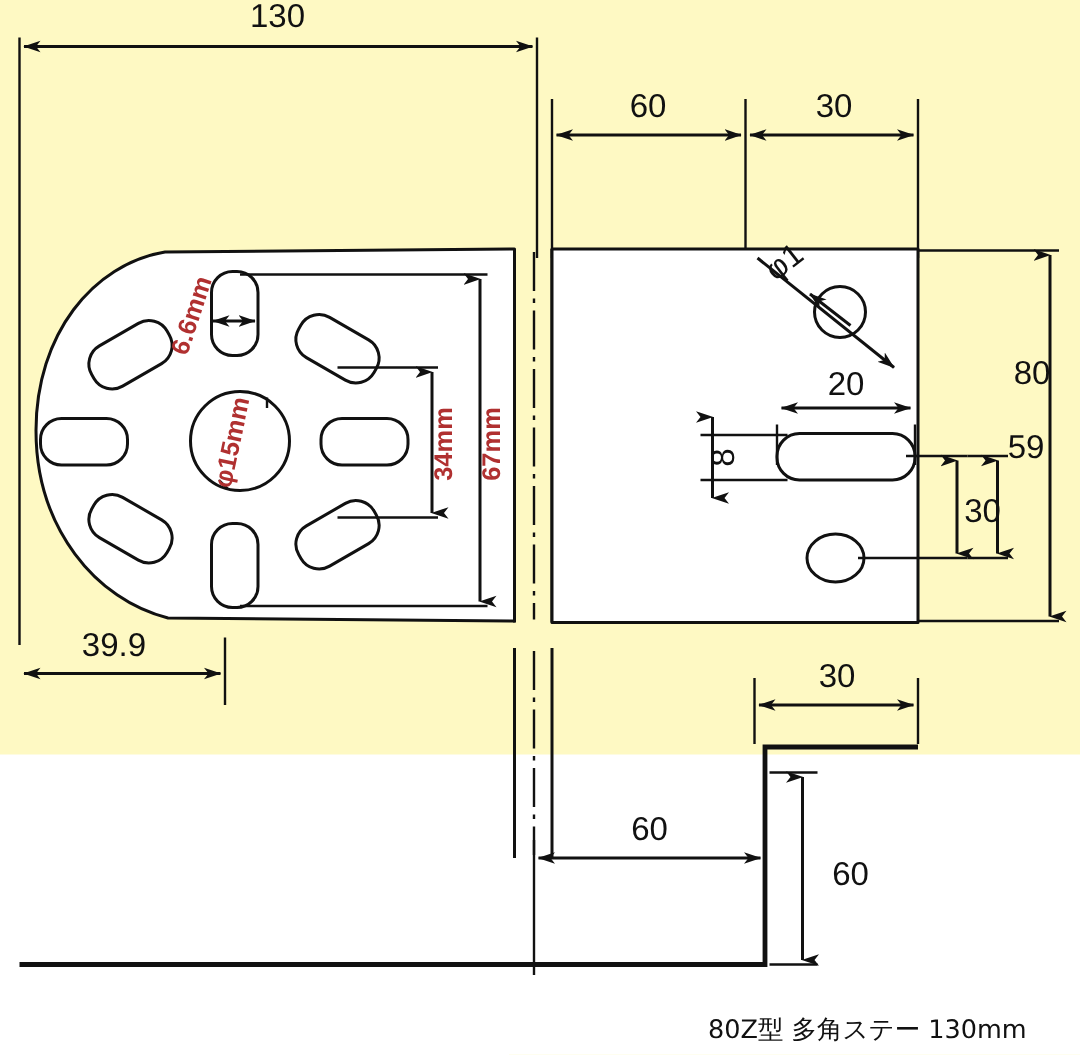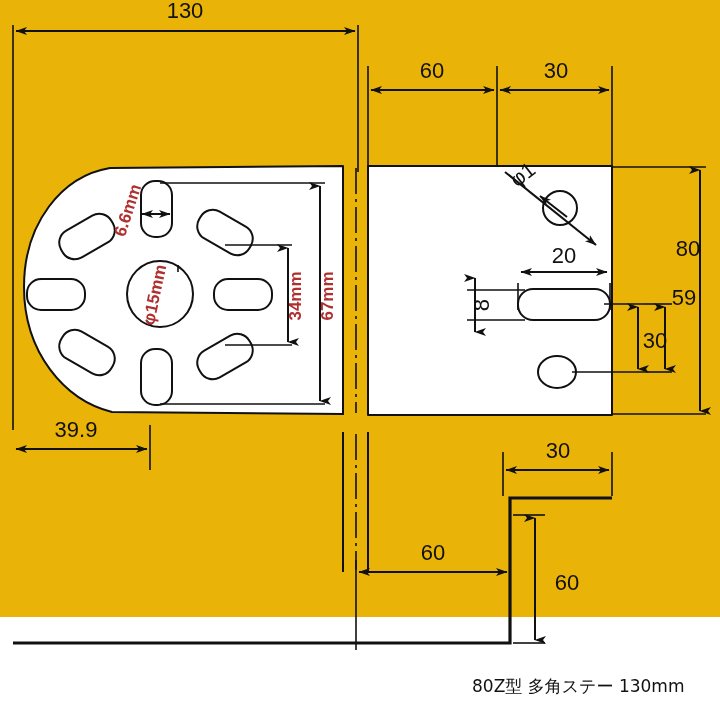--- a/index.html
+++ b/index.html
@@ -1,20 +1,20 @@
 <!DOCTYPE html>
 <html><head>
 <meta charset="utf-8">
 <style>
   html,body{margin:0;padding:0;background:#ffffff;}
   body{
     width:720px;height:703px;overflow:hidden;
     font-family:"Liberation Sans","DejaVu Sans",sans-serif;
   }
-  #sheet{position:relative;width:720px;height:617px;background:#eab308;}
+  #sheet{position:relative;width:720px;height:503px;background:#fef9c3;}
   svg{display:block;}
   .ln{stroke:#111111;fill:none;stroke-linecap:butt;}
   .thick{stroke-width:3.2;}
   .med{stroke-width:2.0;}
   .thin{stroke-width:1.6;}
   .part{stroke:#111111;fill:#ffffff;stroke-width:2.0;stroke-linejoin:round;}
   .dimtxt{
     font-family:"Liberation Sans","DejaVu Sans",sans-serif;
     font-size:22px;fill:#111111;font-weight:400;
   }

